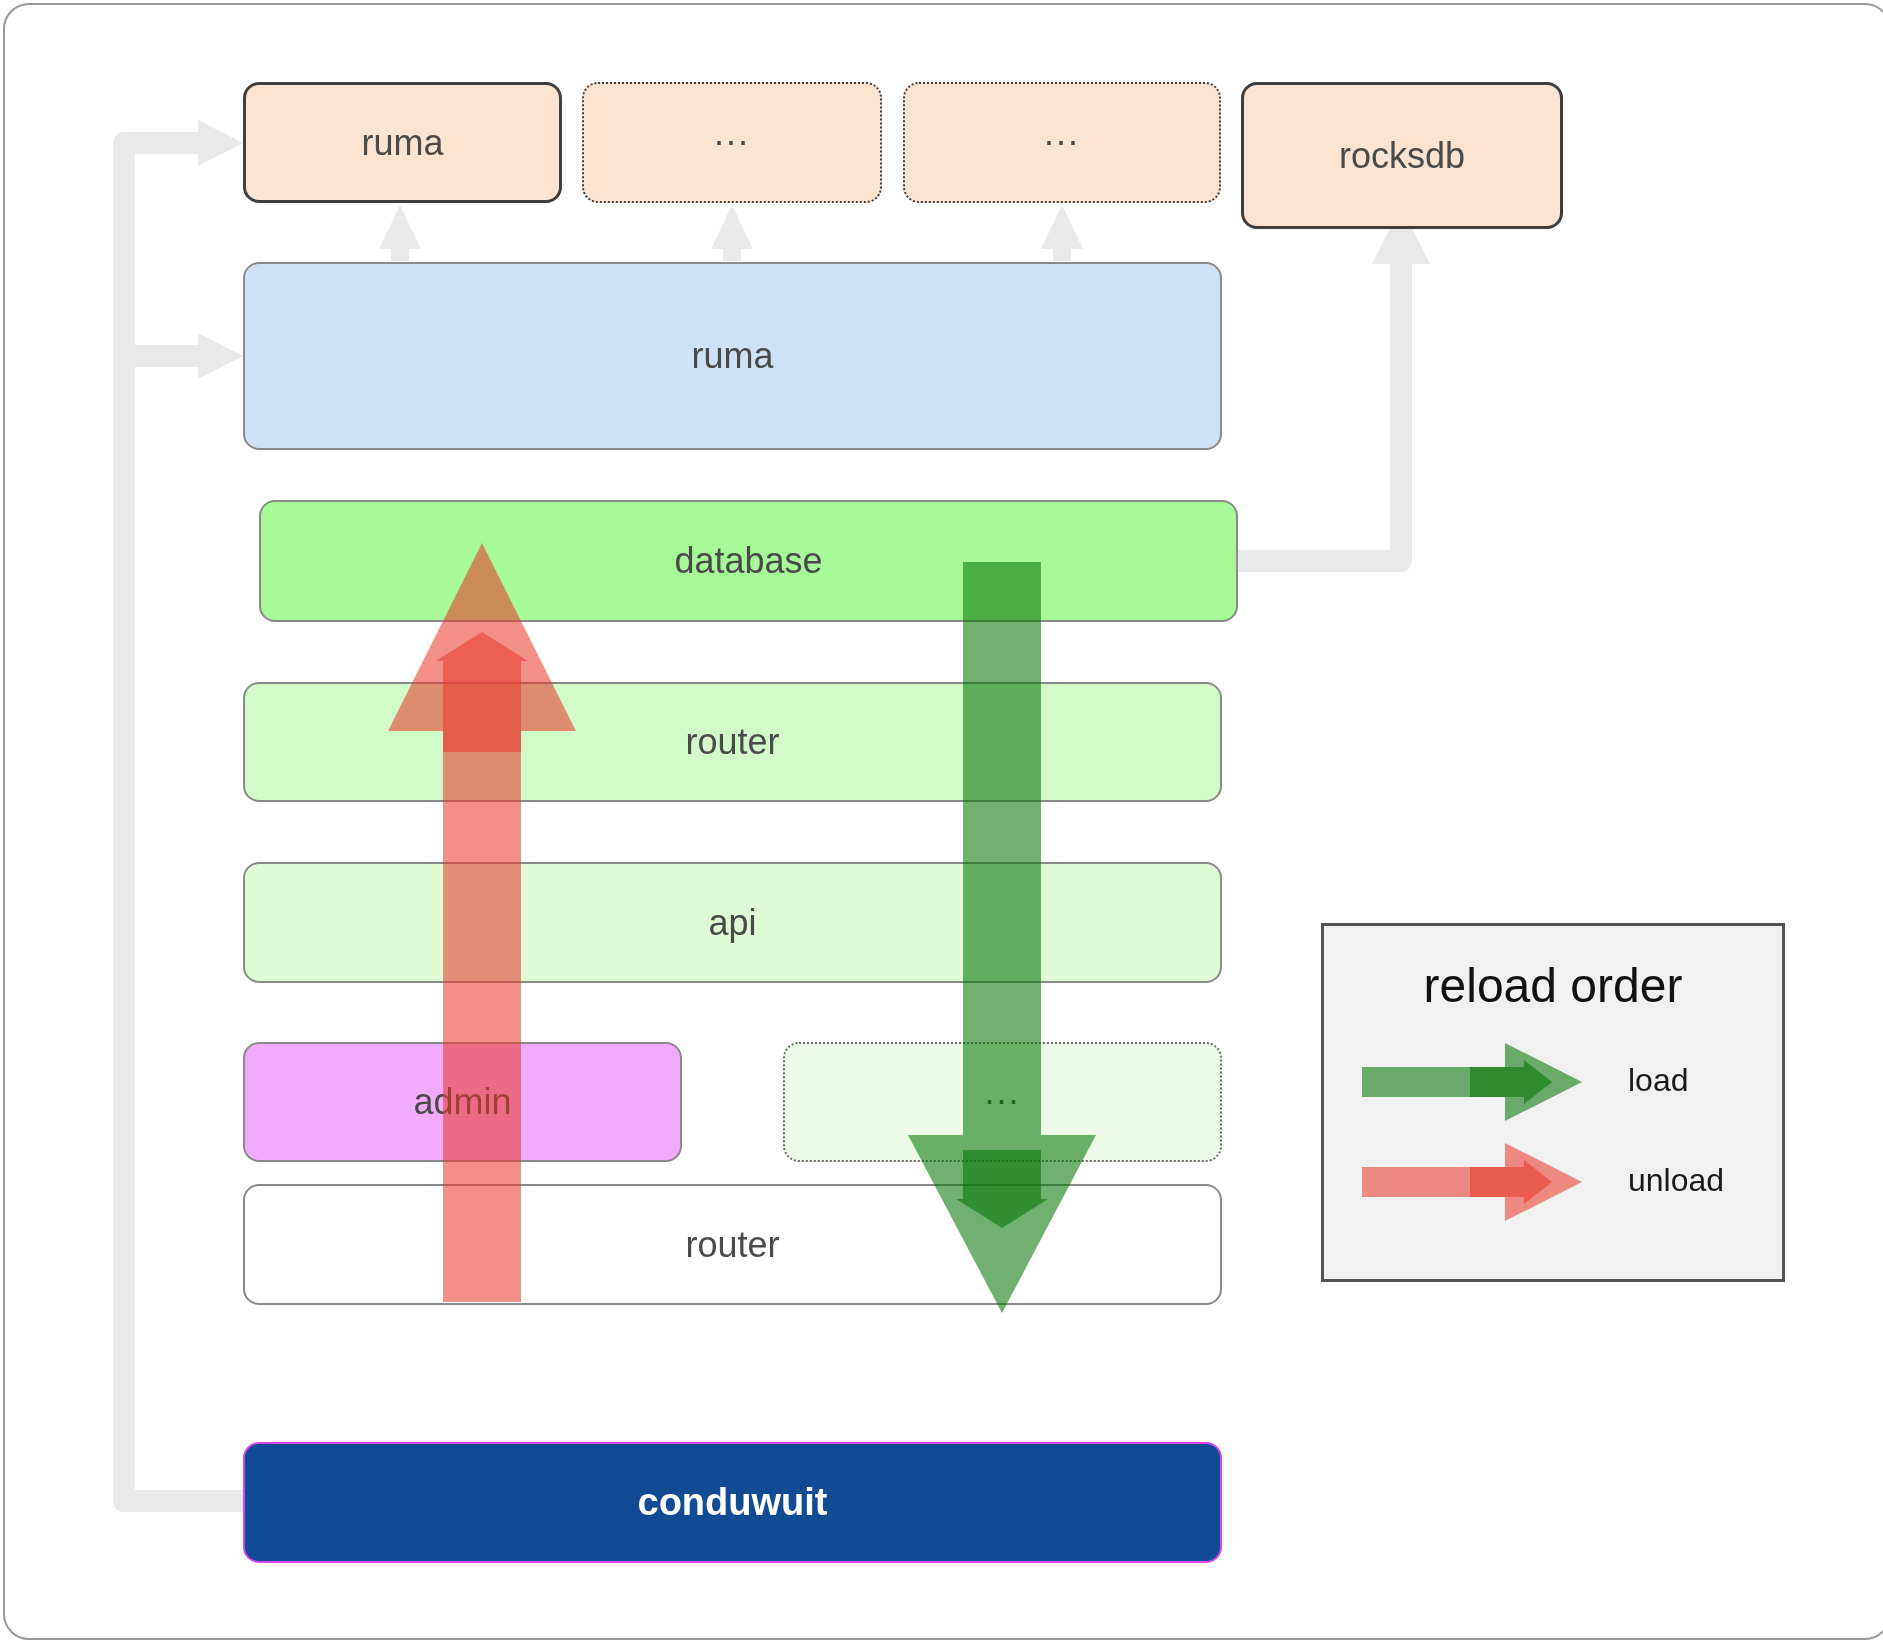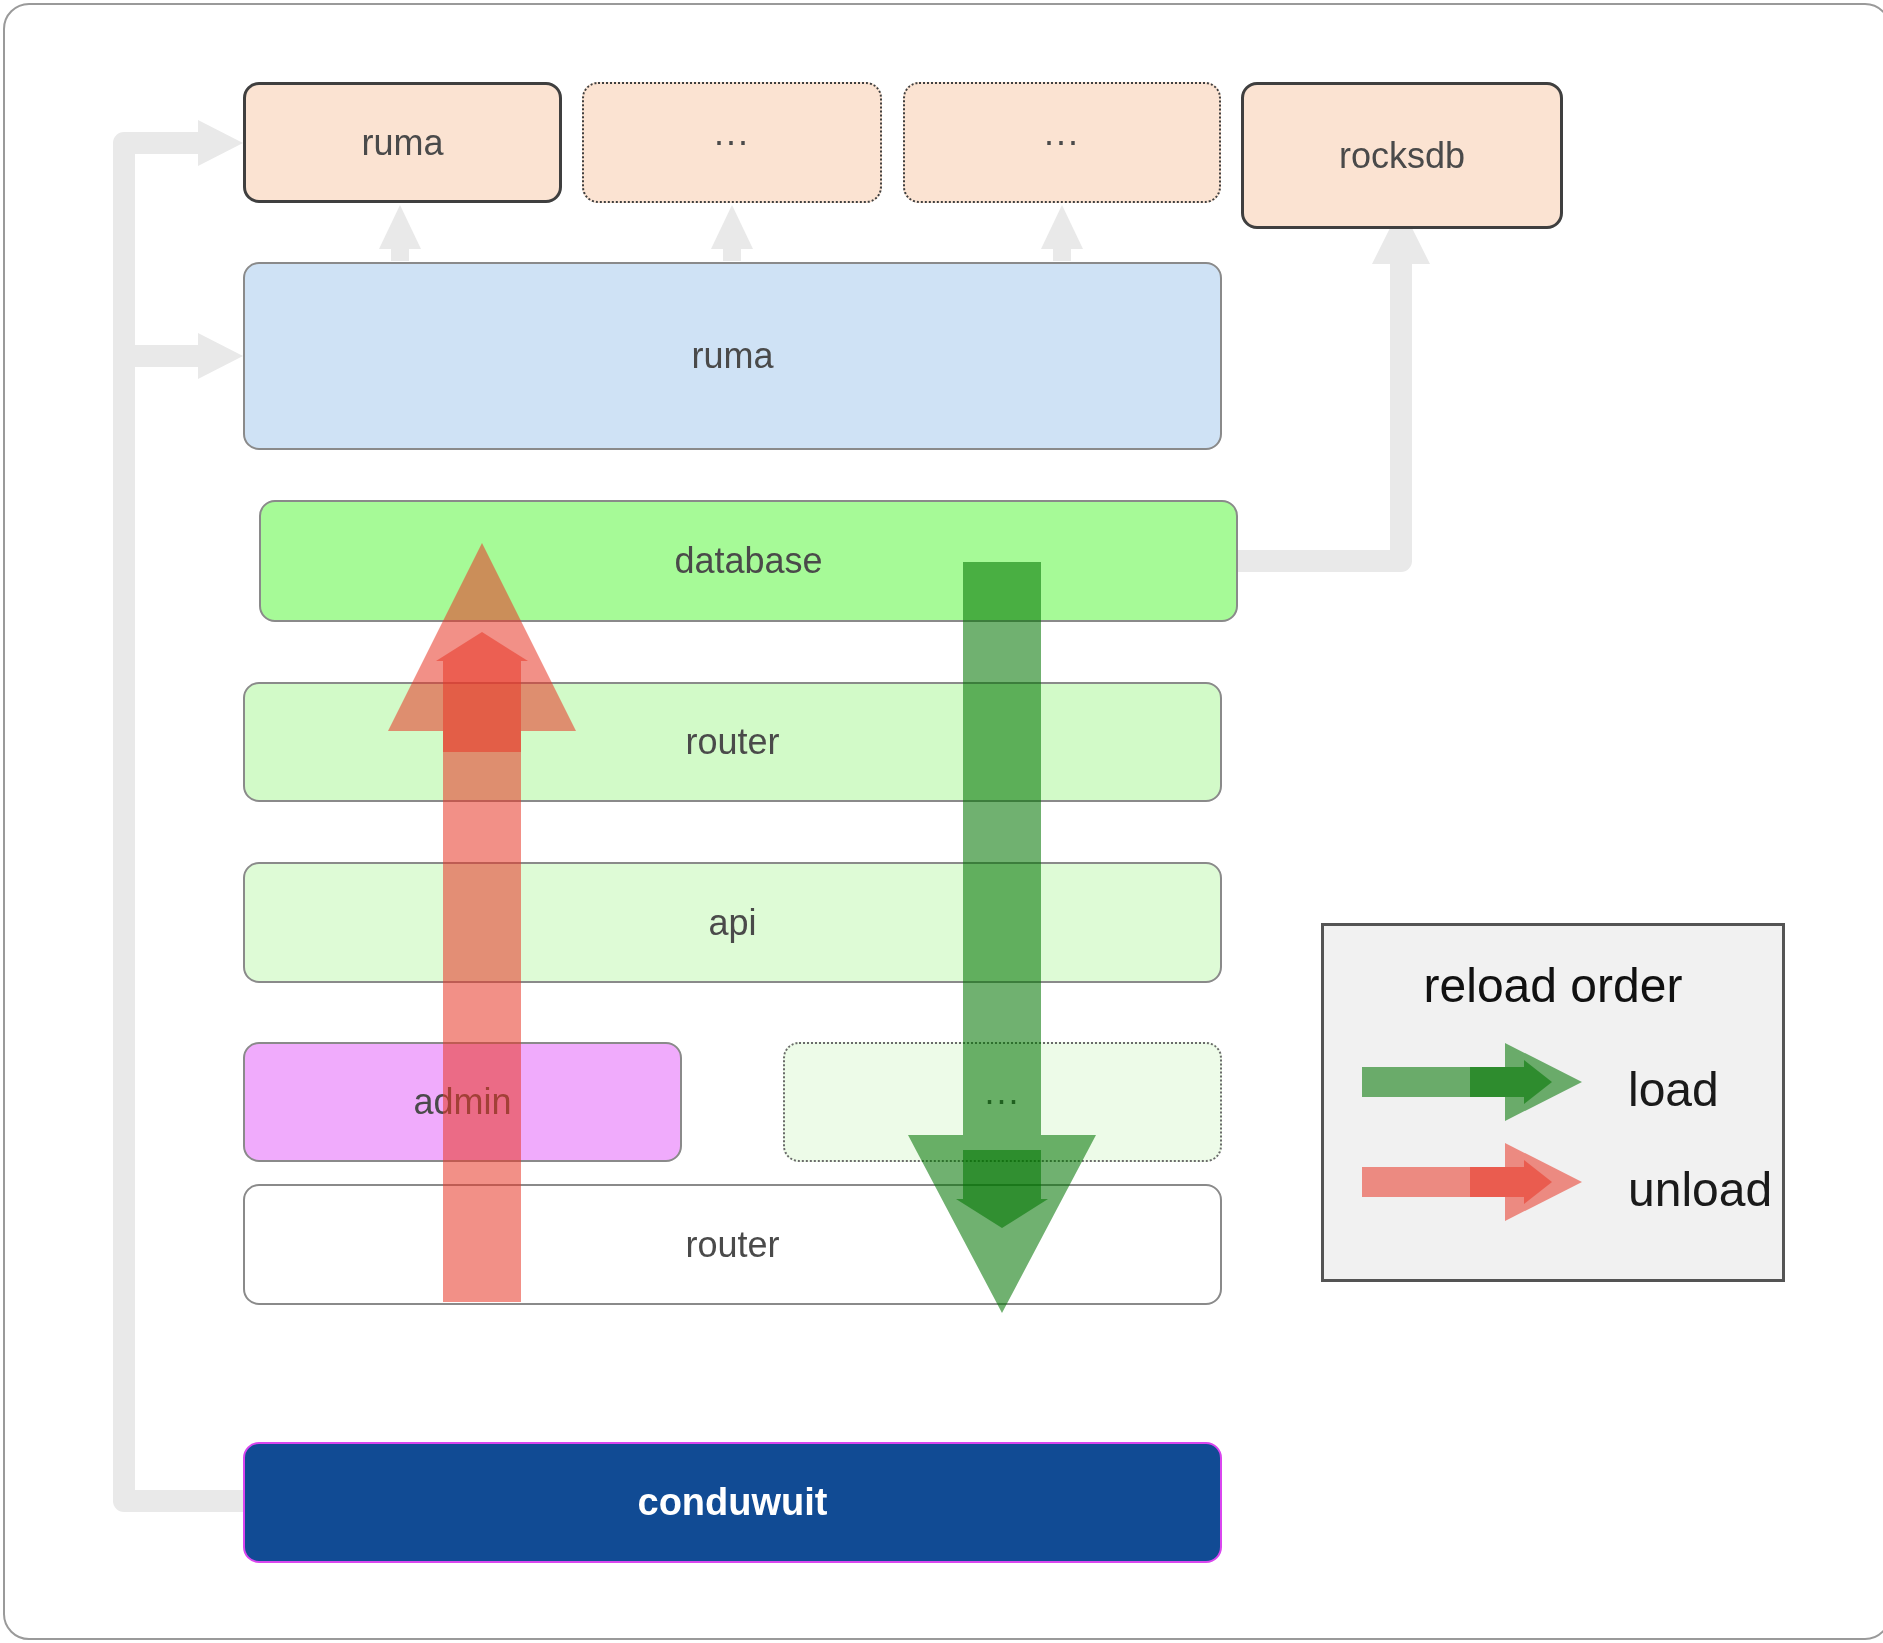--- a/index.html
+++ b/index.html
@@ -49,21 +49,21 @@
 
   
   #legend{
     position:absolute;left:1321px;top:923px;width:464px;height:359px;
     background:#f1f1f1;border:3px solid #545454;box-sizing:border-box;z-index:2;
   }
   #legend-title{
     position:absolute;left:0;right:0;top:32px;text-align:center;
     font-size:48px;color:#111111;
   }
-  .legend-label{position:absolute;font-size:48px;color:#1a1a1a;}
+  .legend-label{position:absolute;font-size:32px;color:#1a1a1a;}
   #legend-label-load  {left:304px;top:136px;}
   #legend-label-unload{left:304px;top:236px;}
 </style>
 </head>
 <body>
 
 <div id="canvas">
 
   <div id="frame"></div>
 

